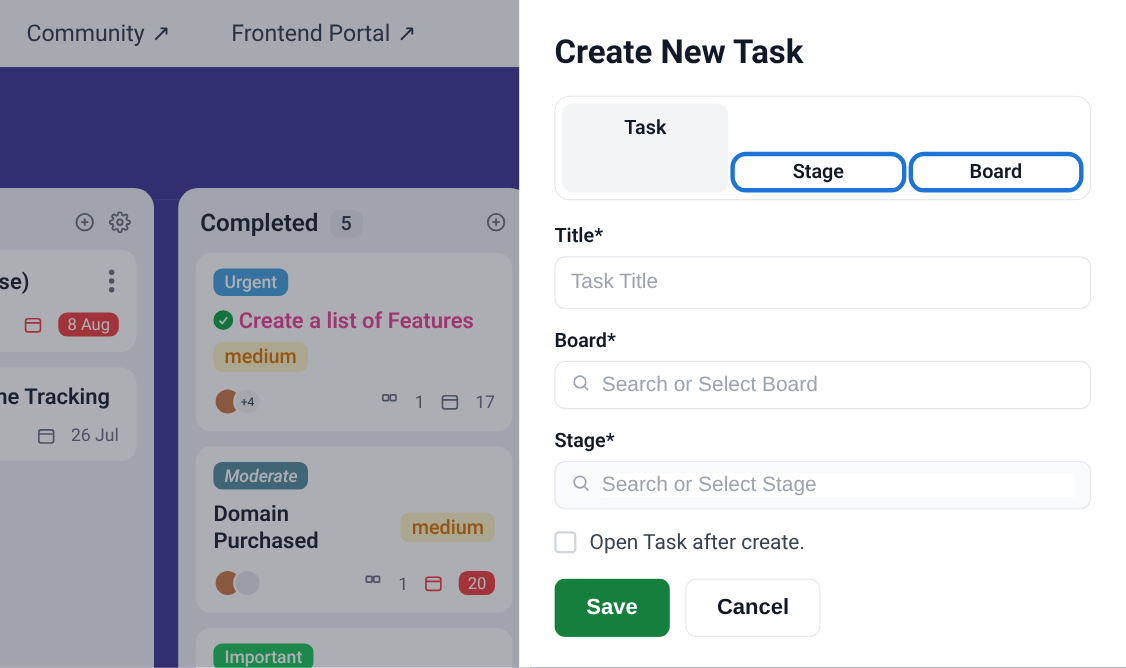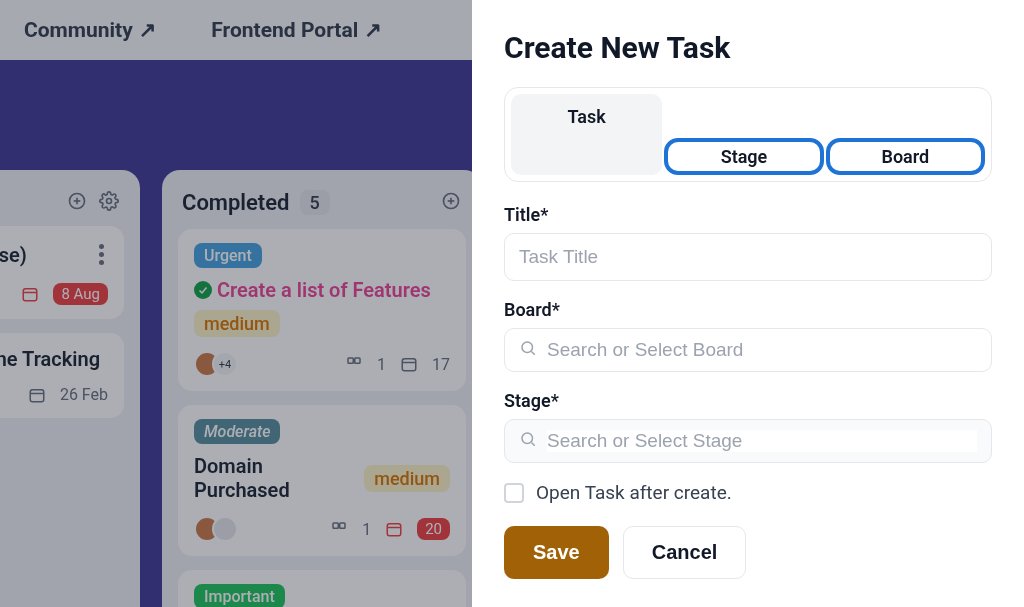--- a/index.html
+++ b/index.html
@@ -1,21 +1,21 @@
 <!DOCTYPE html>
 <html><head>
 <meta charset="utf-8">
 <style>
   * { box-sizing: border-box; margin: 0; padding: 0; }
   body { font-family: -apple-system, BlinkMacSystemFont, "Segoe UI", Roboto, sans-serif; width: 1024px; height: 607px; overflow: hidden; position: relative; color: #1f2937; }
 
   
   .bg { position: absolute; inset: 0; }
   .topnav { background: #f7f8fa; padding: 18px 24px; display: flex; gap: 55px; font-size: 21px; color: #374151; }
-  .topnav a { display: flex; gap: 6px; align-items: center; color: #374151; text-decoration: none; font-weight: bold; }
+  .topnav a { display: flex; gap: 6px; align-items: center; color: #374151; text-decoration: none; }
   .band { background: #443c99; height: 120px; position: relative; }
   .board-area { background: #443c99; padding: 0 0 40px 0; height: 520px; position: relative; }
   .cols { position: absolute; top: -10px; left: -60px; display: flex; gap: 22px; }
   .col { background: #eef0f4; border-radius: 18px; width: 300px; padding: 16px 16px; }
   .col-head { display: flex; align-items: flex-start; gap: 10px; padding: 4px 4px 14px 4px; font-size: 22px; font-weight: 600; color: #1f2937; }
   .col-head .count { background: #e5e7eb; border-radius: 8px; padding: 2px 10px; font-size: 18px; color: #374151; font-weight: 500; }
   .col-head .sp { flex: 1; }
   .iconbtn { width: 22px; height: 22px; display: inline-flex; align-items: center; justify-content: center; color: #6b7280; }
   svg { display: block; }
 
@@ -51,21 +51,21 @@
   .field { width: 100%; border: 1px solid #e5e7eb; border-radius: 10px; padding: 12px 14px; font-size: 19px; color: #111827; margin-bottom: 18px; }
   .field::placeholder { color: #9ca3af; }
   .search-field { display:flex; align-items:flex-start; gap:10px; border:1px solid #e5e7eb; border-radius:10px; padding:10px 14px; margin-bottom:18px; }
   .search-field input { border:none; outline:none; font-size:19px; flex:1; }
   .search-field input::placeholder{ color:#9ca3af;}
   .search-field.disabled{ background:#f9fafb;}
   .chkrow { display:flex; align-items:center; gap:12px; font-size:19px; color:#374151; margin-bottom:22px; }
   .chkbox { width:20px; height:20px; border:2px solid #d1d5db; border-radius:4px; }
   .btnrow { display:flex; gap:14px; }
   .btn { border-radius:10px; padding:14px 28px; font-size:20px; font-weight:600; cursor:pointer; border:1px solid transparent;}
-  .btn-primary { background:#a16207; color:#fff; }
+  .btn-primary { background:#15803d; color:#fff; }
   .btn-secondary { background:#fff; color:#111827; border:1px solid #e5e7eb; }
 </style>
 </head>
 <body>
 
 <div class="bg">
   <div class="topnav">
     <a href="#">
       <span>Community</span>
       <span>↗</span>
@@ -125,21 +125,21 @@
         <div class="card">
           <div style="font-size:20px; font-weight:600;">Time Tracking</div>
           <div class="card-foot">
             <span class="sp"></span>
             <span>
               <svg width="18" height="18" viewBox="0 0 24 24" fill="none" stroke="currentColor" stroke-width="2">
                   <rect x="3" y="5" width="18" height="16" rx="3"></rect>
                   <line x1="3" y1="10" x2="21" y2="10"></line>
                 </svg>
             </span>
-            <span>26 Feb</span>
+            <span>26 Jul</span>
           </div>
         </div>
       </div>
 
       <div class="col" style="width:320px;">
         <div class="col-head">
           <span>Completed</span>
           <span class="count">5</span>
           <span class="sp"></span>
           <span class="iconbtn">

